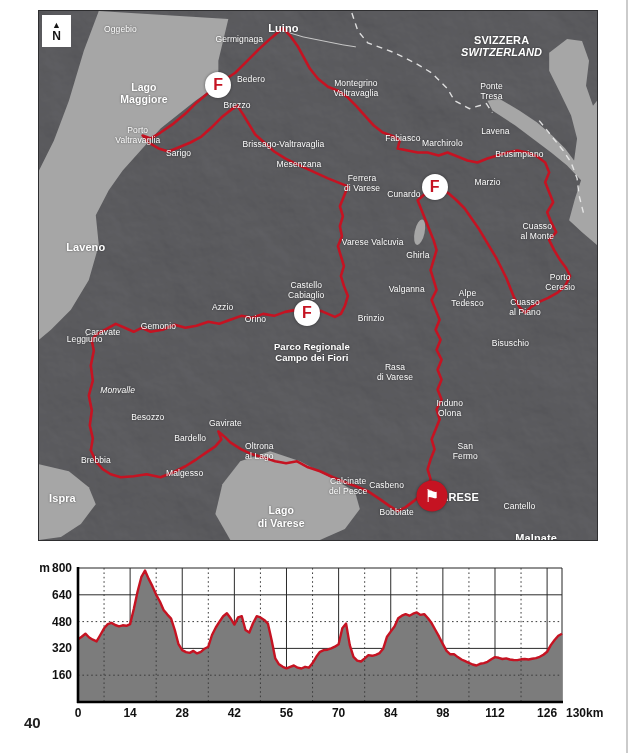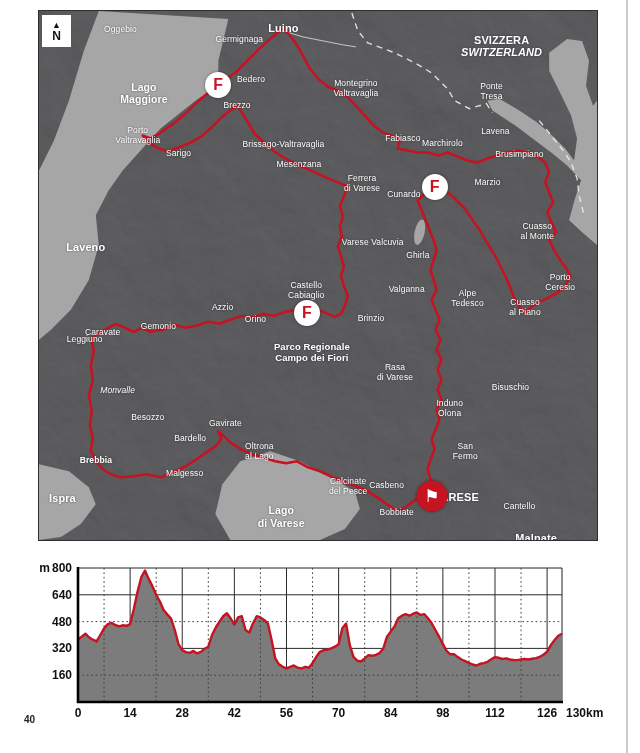--- a/index.html
+++ b/index.html
@@ -44,21 +44,21 @@
     color:#151515;display:flex;flex-direction:column;align-items:center;justify-content:center;
   }
   .north .arr{font-size:9px;line-height:1;}
   .north .nl{font-size:12px;font-weight:800;line-height:1;}
 
   
   #chart{position:absolute;left:30px;top:558px;}
   .ylab,.xlab{font-family:"Liberation Sans",sans-serif;font-size:12px;font-weight:700;fill:#111;}
 
   .page-number{
-    position:absolute;left:24px;top:714px;font-size:10px;font-weight:700;color:#222;
+    position:absolute;left:24px;top:714px;font-size:15px;font-weight:700;color:#222;
   }
 </style>
 </head>
 <body>
 
 <div class="map">
   <svg class="base" viewBox="0 0 560 531" preserveAspectRatio="none">
     <defs>
       <filter id="relief" x="0" y="0" width="100%" height="100%">
         <feTurbulence type="fractalNoise" baseFrequency="0.014" numOctaves="5" seed="7" result="n"></feTurbulence>
@@ -126,34 +126,34 @@
 al Piano</div>
       <div class="map-label" style="left: 59.5%; top: 58.1%;">Brinzio</div>
       <div class="map-label big" style="left: 5.5%; top: 44.7%; padding-left: 32px;">Laveno</div>
       <div class="map-label" style="left: 47.9%; top: 52.8%;">Castello
 Cabiaglio</div>
       <div class="map-label" style="left: 32.9%; top: 56%;">Azzio</div>
       <div class="map-label" style="left: 38.8%; top: 58.2%;">Orino</div>
       <div class="map-label" style="left: 21.4%; top: 59.6%;">Gemonio</div>
       <div class="map-label" style="left: 11.4%; top: 60.6%;">Caravate</div>
       <div class="map-label" style="left: 4.6%; top: 62%; margin-left: 20px;">Leggiuno</div>
-      <div class="map-label" style="left: 84.5%; top: 62.8%; margin-top: 44px;">Bisuschio</div>
+      <div class="map-label" style="left: 84.5%; top: 62.8%;">Bisuschio</div>
       <div class="map-label park" style="left: 48.9%; top: 64.5%;">Parco Regionale
 Campo dei Fiori</div>
       <div class="map-label" style="left: 63.8%; top: 68.2%;">Rasa
 di Varese</div>
       <div class="map-label" style="left: 14.1%; top: 71.7%; font-style: italic;">Monvalle</div>
       <div class="map-label" style="left: 73.6%; top: 75%;">Induno
 Olona</div>
       <div class="map-label" style="left: 19.5%; top: 76.7%;">Besozzo</div>
       <div class="map-label" style="left: 33.4%; top: 77.9%;">Gavirate</div>
       <div class="map-label" style="left: 27.1%; top: 80.7%;">Bardello</div>
       <div class="map-label" style="left: 39.5%; top: 83.1%;">Oltrona
 al Lago</div>
-      <div class="map-label" style="left: 10.2%; top: 84.8%; font-weight: bold;">Brebbia</div>
+      <div class="map-label" style="left: 10.2%; top: 84.8%;">Brebbia</div>
       <div class="map-label" style="left: 26.1%; top: 87.3%;">Malgesso</div>
       <div class="map-label" style="left: 76.4%; top: 83.1%;">San
 Fermo</div>
       <div class="map-label" style="left: 55.4%; top: 89.8%;">Calcinate
 del Pesce</div>
       <div class="map-label" style="left: 62.3%; top: 89.6%;">Casbeno</div>
       <div class="map-label big" style="left: 4.2%; top: 92%;">Ispra</div>
       <div class="map-label lake" style="left: 43.4%; top: 95.5%;">Lago
 di Varese</div>
       <div class="map-label big" style="left: 74.8%; top: 91.8%;">VARESE</div>

